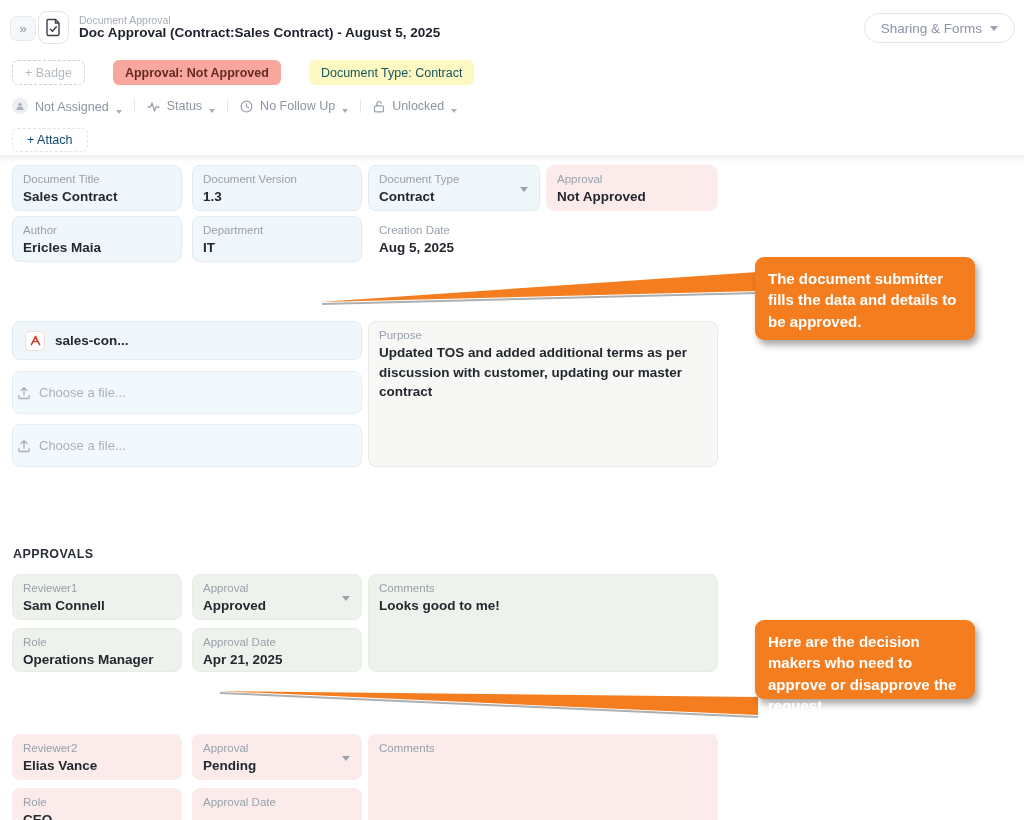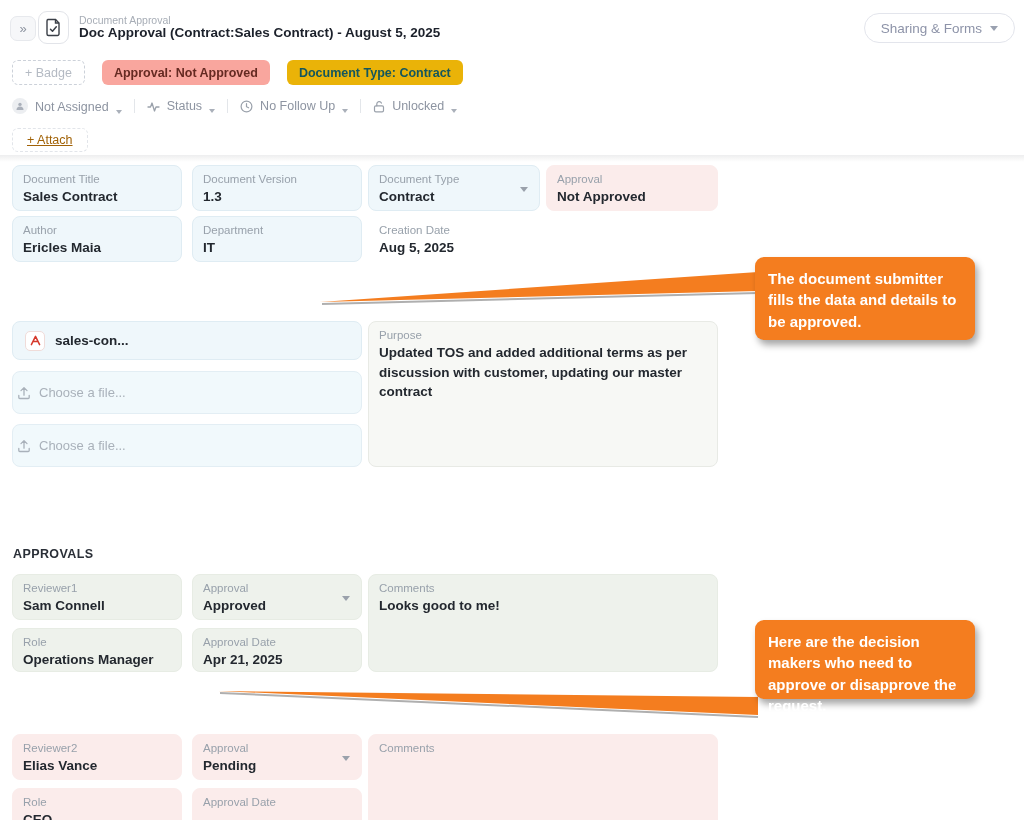--- a/index.html
+++ b/index.html
@@ -16,39 +16,39 @@
     display:flex; align-items:center; justify-content:center; }
   .crumb { position:absolute; left:79px; top:14px; font-size:10.5px; color:#a7adb6; }
   .title { position:absolute; left:79px; top:25px; font-size:13.5px; font-weight:700; color:#1c212b; }
   .share-btn { position:absolute; right:9px; top:13px; height:30px; padding:12px 16px;
     border:1px solid #e3e5ec; border-radius:16px; background:#fff; color:#8d93a8;
     font-size:13.5px; display:flex; align-items:center; gap:8px; cursor:pointer; }
   .caret { width:0; height:0; border-left:4px solid transparent; border-right:4px solid transparent;
     border-top:5px solid #9aa1b0; display:inline-block; }
 
   
-  .badge-row { position:absolute; left:12px; top:60px; display:flex; gap:17px; align-items:center; }
+  .badge-row { position:absolute; left:12px; top:60px; display:flex; gap:28px; align-items:center; }
   .badge { height:25px; display:inline-flex; align-items:center; border-radius:6px;
     font-size:12.5px; padding:0 12px; white-space:nowrap; }
   .badge-add { border:1.5px dashed #ccd1d9; color:#b4bac3; background:#fff; cursor:pointer; }
   .badge-red { background:#f9a69e; color:#652a22; font-weight:700; }
-  .badge-cyan { background:#eab308; color:#14565d; font-weight:700; }
+  .badge-cyan { background:#fef9c3; color:#14565d; font-weight:400; }
 
   
   .toolbar { position:absolute; left:12px; top:98px; display:flex; align-items:center; gap:12px;
     color:#8d94a1; font-size:12.5px; }
   .tb-item { display:flex; align-items:flex-end; gap:7px; cursor:pointer; }
   .tb-sep { width:1px; height:14px; background:#e3e6ea; }
   .tb-caret { width:0; height:0; border-left:3.5px solid transparent; border-right:3.5px solid transparent;
     border-top:4.5px solid #aab0ba; }
   .avatar-circ { width:16px; height:16px; border-radius:50%; background:#eceef1;
     display:flex; align-items:center; justify-content:center; }
   .attach-btn { position:absolute; left:12px; top:128px; height:24px; padding:0 14px;
-    border:1.5px dashed #e2e5ea; border-radius:6px; color:#a16207; font-size:12.5px;
-    display:inline-flex; align-items:center; background:#fff; cursor:pointer;text-decoration:underline; }
+    border:1.5px dashed #e2e5ea; border-radius:6px; color:#0c4a6e; font-size:12.5px;
+    display:inline-flex; align-items:center; background:#fff; cursor:pointer; }
   .content-shadow { position:absolute; left:0; right:0; top:155px; height:7px;
     background:linear-gradient(rgba(30,35,45,0.08), rgba(30,35,45,0)); }
 
   
   .field { position:absolute; border-radius:8px; padding:7px 10px 6px; overflow:hidden; }
   .flabel { font-size:11.5px; color:#98a1ab; margin-bottom:2px; }
   .fvalue { font-size:13.5px; font-weight:700; color:#23282f; line-height:1.45; }
   .blue  { background:#eff7fb; border:1px solid #dfecf3; }
   .pink  { background:#fbeceb; border:1px solid #fbeceb; }
   .green { background:#eef2ec; border:1px solid #e7ece4; }

